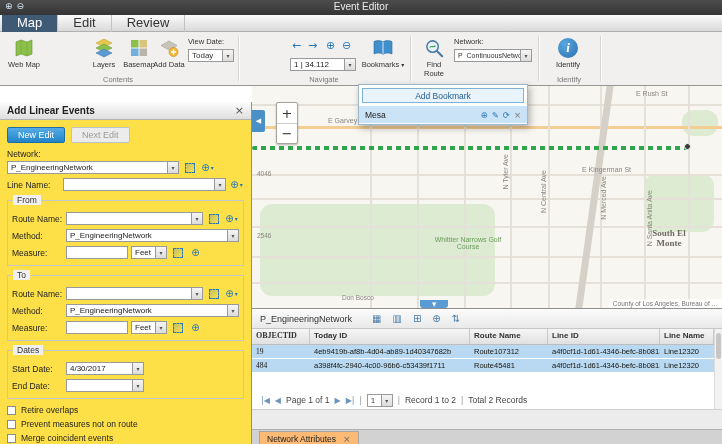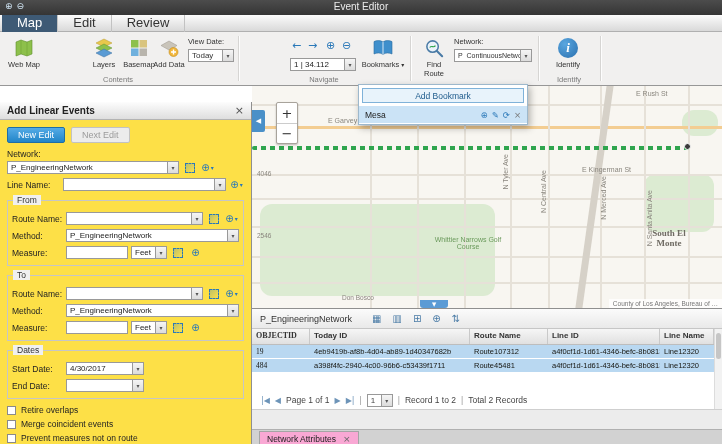--- a/index.html
+++ b/index.html
@@ -88,21 +88,21 @@
   .tp-header { position: absolute; top: 20px; left: 0; right: 8px; height: 16px; display: flex; background: linear-gradient(#f6f6f6, #e0e0e0); border-bottom: 1px solid #bdbdbd; font-size: 8px; font-weight: bold; color: #333; }
   .tp-header .c { border-right: 1px solid #c9c9c9; padding: 2px 0 0 4px; overflow: hidden; white-space: nowrap; }
   .trow { position: absolute; left: 0; right: 8px; height: 14px; display: flex; background: #b9d8f1; border-bottom: 1px solid #fff; font-size: 7.5px; color: #15150f; }
   .trow .c { padding: 2px 0 0 4px; overflow: hidden; white-space: nowrap; }
   .c1 { width: 58px; font-family: Liberation Serif, serif; } .c2 { width: 160px; } .c3 { width: 78px; } .c4 { width: 112px; } .c5 { flex: 1; }
   .tp-pag { position: absolute; left: 0; right: 0; top: 82px; height: 18px; display: flex; align-items: center; padding: 0 9px; font-size: 8.5px; color: #444; gap: 5px; }
   .pgico { color: #6d94b8; font-size: 8px; }
   .sep { color: #999; }
   .tp-strip { position: absolute; left: 0; right: 0; top: 100px; height: 20px; background: #ececec; border-top: 1px solid #cfcfcf; }
   .tp-tabs { position: absolute; left: 0; right: 0; top: 120px; height: 16px; background: #d2d2d2; border-top: 1px solid #b0b0b0; display: flex; align-items: flex-end; padding-left: 7px; }
-  .tp-tab { background: #f9a8d4; border: 1px solid #a5a5a5; border-bottom: none; height: 14px; display: flex; align-items: center; padding: 0 7px; font-size: 8.5px; gap: 7px; }
+  .tp-tab { background: #fdba74; border: 1px solid #a5a5a5; border-bottom: none; height: 14px; display: flex; align-items: center; padding: 0 7px; font-size: 8.5px; gap: 7px; }
   .tp-tab .x { color: #666; font-size: 9px; }
   .scroll { position: absolute; right: 0; top: 20px; width: 8px; height: 80px; background: #f2f2f2; border-left: 1px solid #dcdcdc; }
   .thumb { position: absolute; left: 1px; right: 1px; top: 4px; height: 26px; background: #c6c6c6; border-radius: 3px; }
 </style>
 </head>
 <body>
 
 <div class="app">
 
   <div class="titlebar">
@@ -356,25 +356,25 @@
         </div>
       </div>
 
       <div style="margin-top:6px">
         <div class="chkrow">
           <div class="chk"></div>
           <span>Retire overlaps</span>
         </div>
         <div class="chkrow">
           <div class="chk"></div>
-          <span>Merge coincident events</span>
+          <span>Prevent measures not on route</span>
         </div>
         <div class="chkrow">
           <div class="chk"></div>
-          <span>Prevent measures not on route</span>
+          <span>Merge coincident events</span>
         </div>
       </div>
 
       <div class="next-row">
         <div class="btn btn-primary">Next &gt;</div>
       </div>
     </div>
   </div>
 
   <div class="map">

